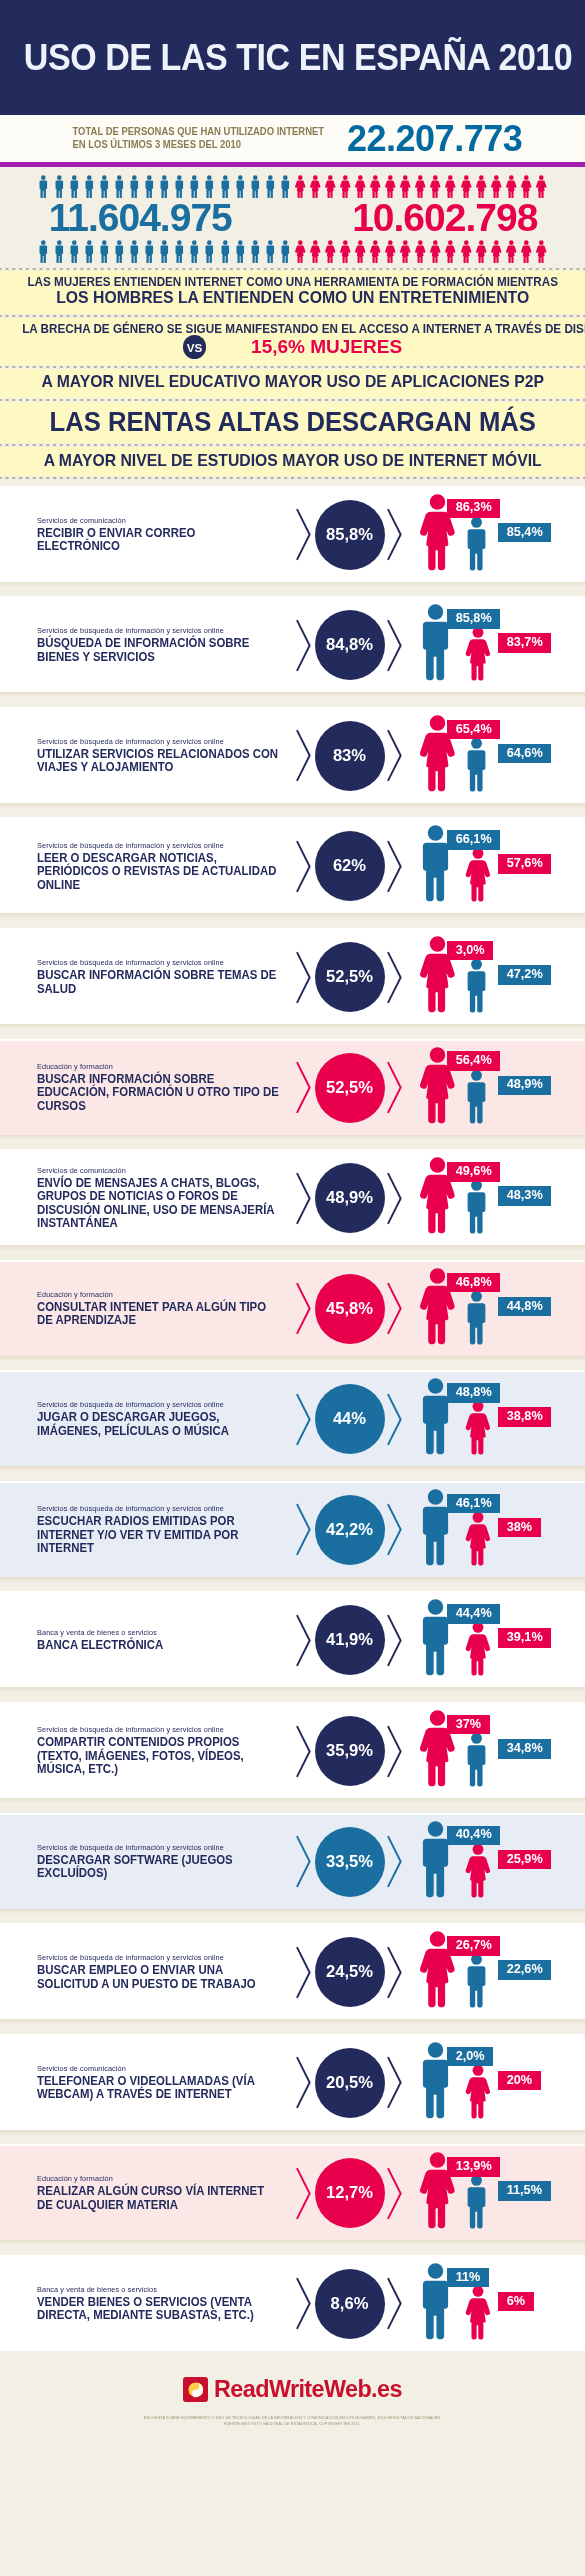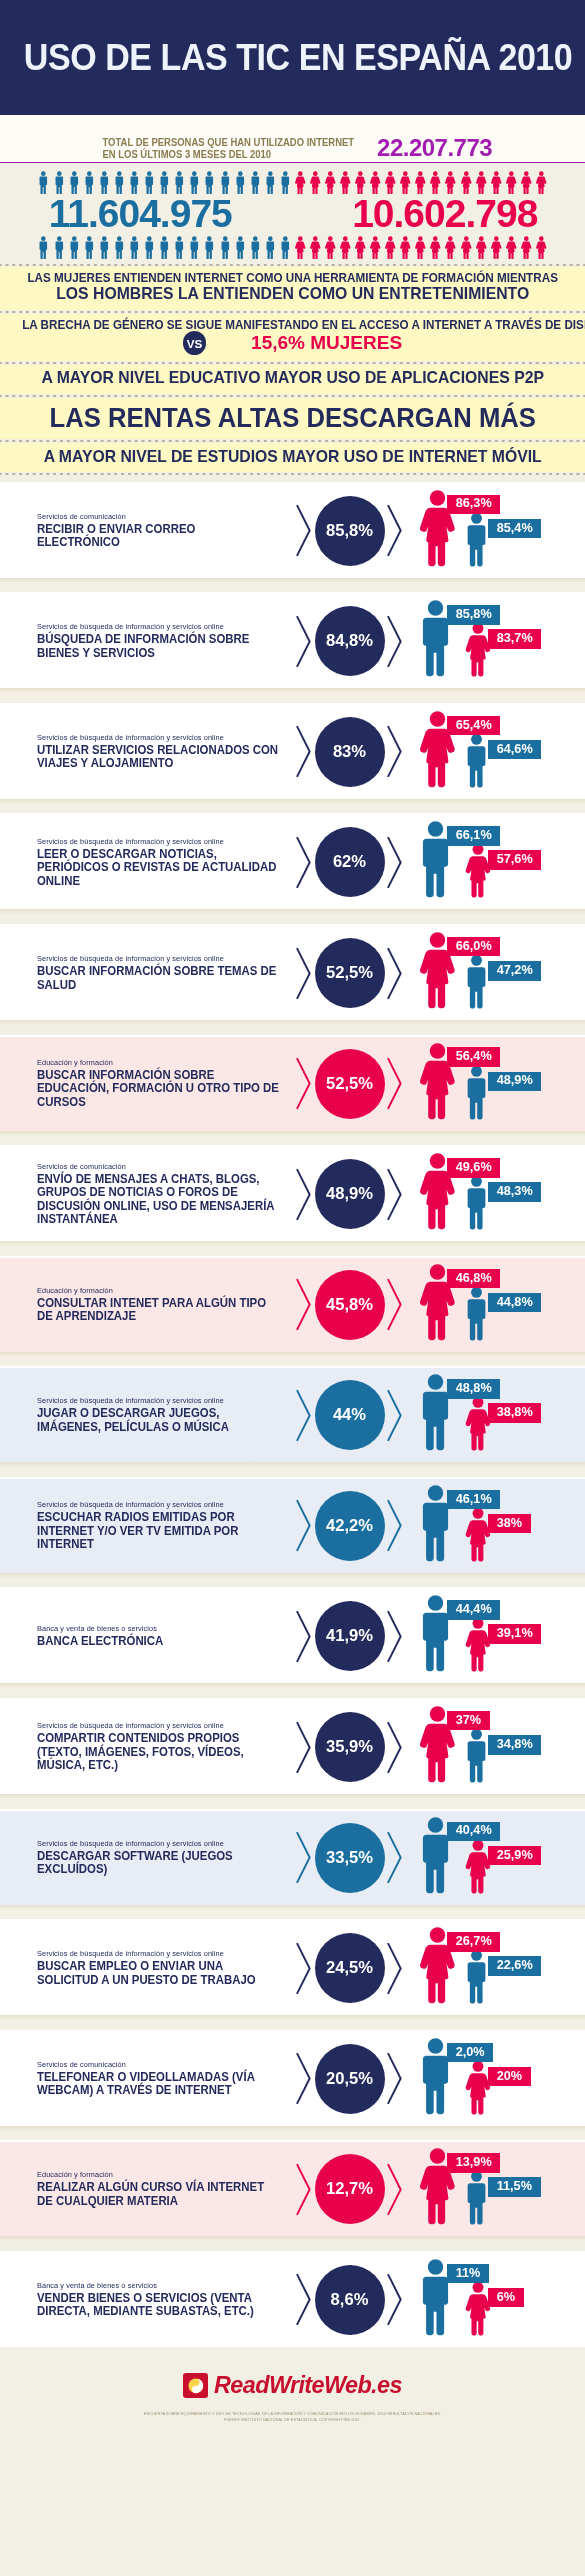--- a/index.html
+++ b/index.html
@@ -14,26 +14,26 @@
   
   .header{background:#232a5c;height:115px;display:flex;align-items:center;}
   .header h1{
     margin:0;color:#eef3fb;font-size:37px;letter-spacing:-0.5px;
     font-weight:bold;font-stretch:condensed;transform:scaleX(0.92);
     font-family:"Liberation Sans Narrow","Liberation Sans",sans-serif;
     white-space:nowrap;
   }
 
   
-  .totalbar{background:#fdfcf7;height:47px;display:flex;align-items:flex-end;justify-content:center;gap:13.7px;border-bottom:1px solid #a21caf;}
+  .totalbar{background:#fdfcf7;height:47px;display:flex;align-items:center;justify-content:center;gap:13.7px;border-bottom:5px solid #a21caf;}
   .totalbar .lbl{
     color:#8a7c4f;font-size:10.2px;font-weight:bold;line-height:1.25;text-align:left;
     transform:scaleX(0.93);font-family:"Liberation Sans Narrow","Liberation Sans",sans-serif;
   }
-  .totalbar .num{color:#a21caf;font-size:24px;font-weight:bold;letter-spacing:-0.5px;
+  .totalbar .num{color:#0369a1;font-size:36px;font-weight:bold;letter-spacing:-0.5px;
     font-family:"Liberation Sans Narrow","Liberation Sans",sans-serif;}
 
   
   .picto{background:#f2efe4;padding:5.9px 0 3.9px 0;}
   .picto-row{display:flex;justify-content:center;gap:0;height:25px;align-items:flex-end;}
   .picto-half{display:flex;gap:0.5px;}
   .counts{display:flex;justify-content:center;align-items:center;margin:-2px 0 -2px 0;gap:24px;}
   .count-m{color:#1a6fa0;font-size:39px;font-weight:bold;letter-spacing:-1px;width:293px;text-align:center;}
   .count-f{color:#e8004c;font-size:39px;font-weight:bold;letter-spacing:-1px;width:293px;text-align:center;}
 
@@ -82,27 +82,27 @@
   .row.ocio .circle{background:#1a6fa0;}
 
   .figs{position:relative;width:161px;height:84px;margin-left:5.9px;}
   .fig-big{position:absolute;left:3.9px;bottom:2px;}
   .fig-small{position:absolute;left:51px;bottom:2px;}
   .tag{
     position:absolute;color:#fff;font-size:12.7px;font-weight:bold;
     padding:2.9px 8.8px 3.9px 8.8px;white-space:nowrap;line-height:1;
   }
   .tag.t1{left:35px;top:5.9px;}
-  .tag.t2{left:76px;top:30px;}
+  .tag.t2{left:86px;top:30px;}
   .tag.blue{background:#1a6fa0;}
   .tag.pink{background:#e8004c;}
 
   
   .footer{background:#f2efe4;padding:21.5px 0 13.7px 0;text-align:center;}
-  .logo{display:inline-flex;align-items:center;gap:5.9px;font-style:italic;}
+  .logo{display:inline-flex;align-items:center;gap:5.9px;}
   .logo .mark{width:25px;height:25px;background:#c8102e;border-radius:2.9px;
      display:flex;align-items:center;justify-content:center;}
   .logo .txt{color:#c8102e;font-size:23.4px;font-weight:bold;letter-spacing:-0.6px;}
   .src{color:#9c9275;font-size:3.8px;line-height:1.7;margin-top:11.7px;letter-spacing:0.1px;}
 </style>
 </head>
 <body>
 
 <div class="page">
 
@@ -586,21 +586,21 @@
           </div>
           <div class="figs">
             <span class="fig-big"><svg class="fig" width="43" height="78" viewBox="0 0 44 96">
                 <circle cx="22" cy="11" r="9.5" fill="#e8004c"></circle>
                 <path d="M16 23h12c3 0 5.6 2 6.6 4.9l6.4 19.6c.6 2-.5 4-2.4 4.6l-1.6.5c-1.6.5-3.3-.3-4-1.8l-2-4.6 2.4 16.6c.2 1.5-.9 2.8-2.4 2.8h-1.6v25.8c0 2-1.6 3.6-3.5 3.6h-2c-2 0-3.5-1.6-3.5-3.6V70.4h-2.8v21c0 2-1.6 3.6-3.5 3.6h-2c-2 0-3.5-1.6-3.5-3.6V65.6H8.6c-1.5 0-2.6-1.3-2.4-2.8l2.4-16.6-2 4.6c-.7 1.5-2.4 2.3-4 1.8l-1.6-.5C-.9 51.5-2 49.5-1.4 47.5L5 27.9C6 25 8.6 23 11.6 23z" transform="translate(2,0)" fill="#e8004c"></path>
               </svg></span>
             <span class="fig-small"><svg class="fig" width="27" height="55" viewBox="0 0 40 96">
                 <circle cx="20" cy="11" r="9.5" fill="#1a6fa0"></circle>
                 <path d="M8.5 23h23c2.2 0 4 1.9 4 4.2v27c0 2-1.5 3.4-3.3 3.4h-1.6v33.8c0 2-1.5 3.6-3.4 3.6h-2.6c-1.9 0-3.4-1.6-3.4-3.6V66h-3.4v25.4c0 2-1.5 3.6-3.4 3.6h-2.6c-1.9 0-3.4-1.6-3.4-3.6V57.6H7.8C6 57.6 4.5 56.2 4.5 54.2v-27C4.5 24.9 6.3 23 8.5 23z" fill="#1a6fa0"></path>
               </svg></span>
-            <span class="tag t1 pink">66,0%</span>
+            <span class="tag t1 pink">3,0%</span>
             <span class="tag t2 blue">47,2%</span>
           </div>
         </div>
         <div class="gap"></div>
       </div>
       <div class="rowwrap">
         <div class="row edu">
           <div class="rlabel">
             <div class="rcat">Educación y formación</div>
             <div class="rtitle">BUSCAR INFORMACIÓN SOBRE EDUCACIÓN, FORMACIÓN U OTRO TIPO DE CURSOS</div>

